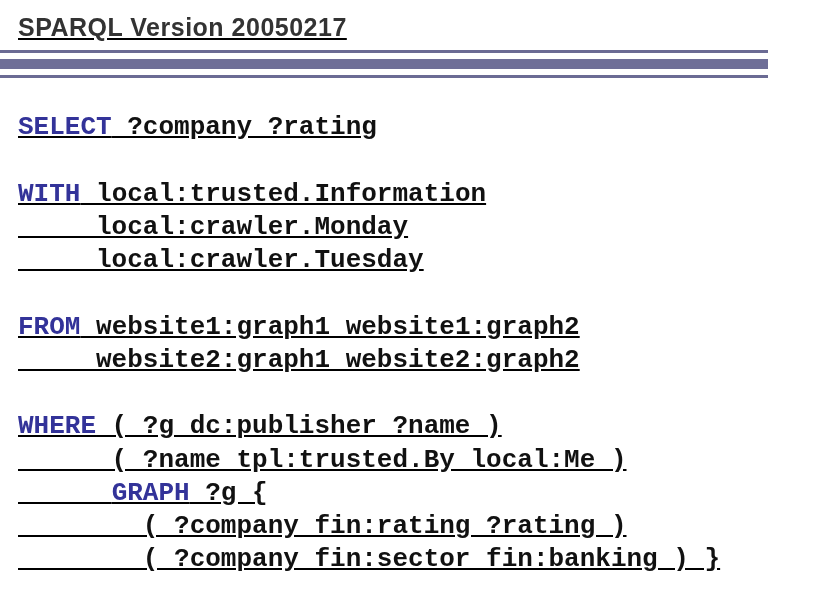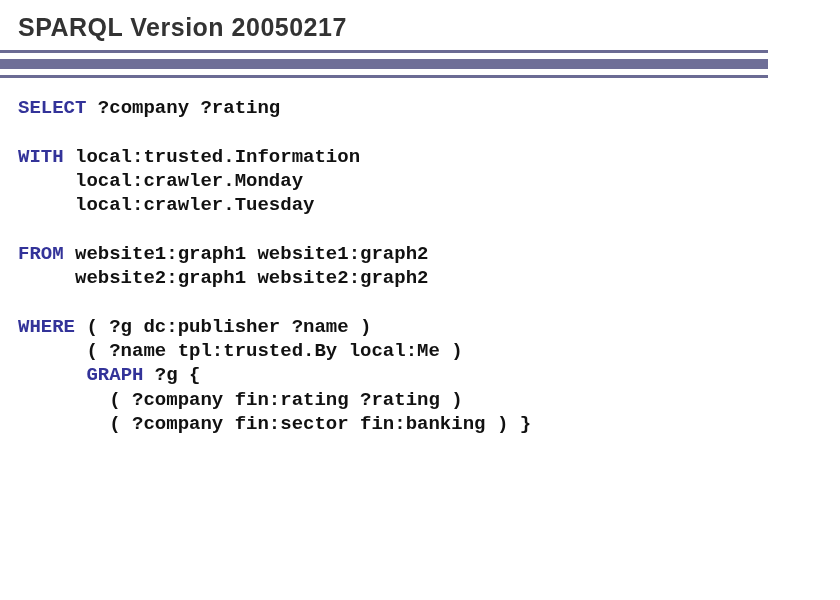--- a/index.html
+++ b/index.html
@@ -9,20 +9,21 @@
     height: 600px;
     background: #ffffff;
     font-family: Verdana, Geneva, sans-serif;
     overflow: hidden;
   }
   .slide {
     position: relative;
     width: 768px;
     height: 600px;
     box-sizing: border-box;
+    text-decoration: underline;
   }
   .title {
     font-weight: bold;
     font-size: 25px;
     color: #333333;
     padding: 13px 18px 8px 18px;
     letter-spacing: 0.5px;
   }
   .rule-outer {
     height: 3px;
@@ -35,25 +36,26 @@
   }
   .rule-gap {
     height: 6px;
     background: #ffffff;
   }
   .body {
     padding: 18px 18px 0 18px;
   }
   .code {
     font-family: "Courier New", Courier, monospace;
-    font-size: 19px;
+    font-size: 26px;
     font-weight: bold;
     line-height: 1.28;
     white-space: pre;
     color: #111111;
+    margin-top: 15px;
   }
   .kw {
     color: #333399;
   }
   .footer {
     position: absolute;
     right: 16px;
     bottom: 10px;
     font-size: 12px;
     color: #464646;

